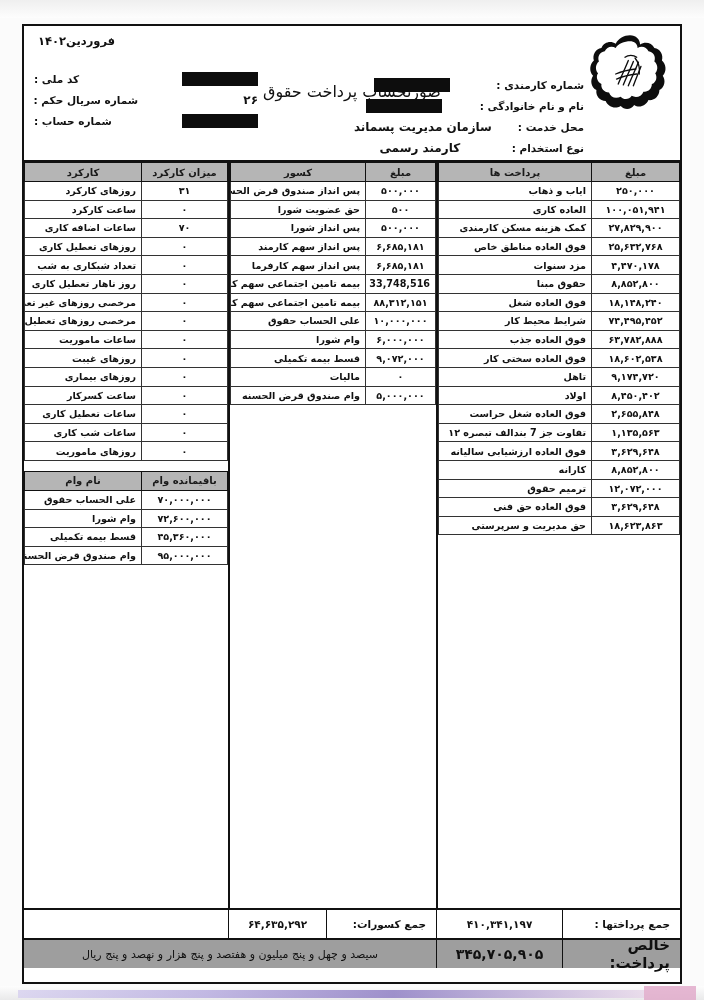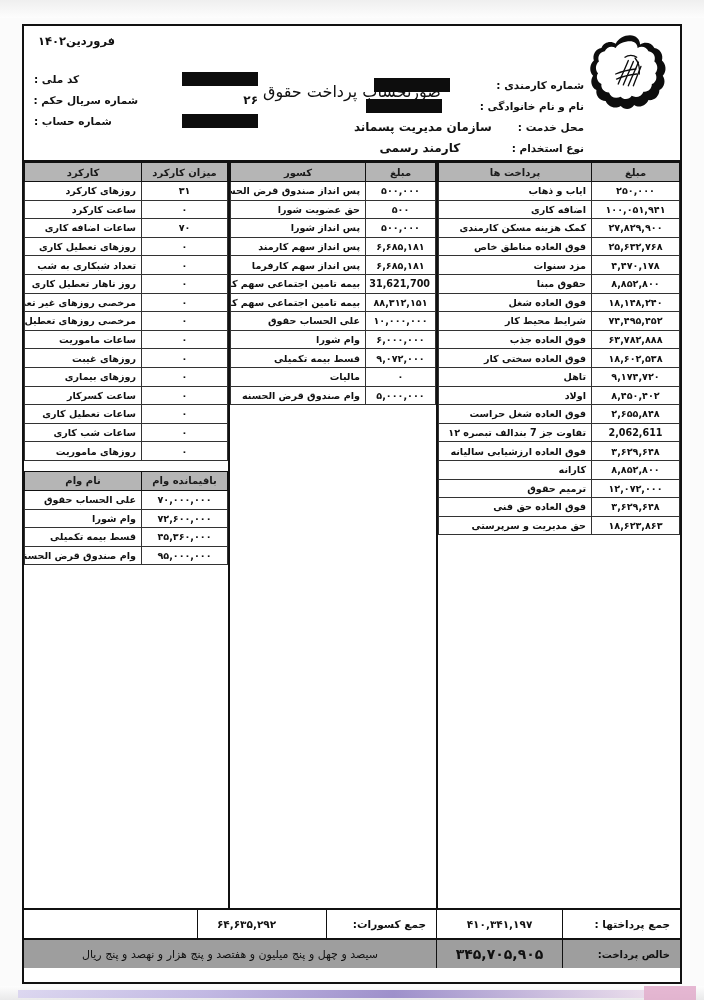--- a/index.html
+++ b/index.html
@@ -171,37 +171,37 @@
     border-bottom: 2px solid #111;
   }
   .fc {
     border-left: 1px solid #111;
     display: flex; align-items: center; justify-content: center;
     font-size: 10.5px; font-weight: bold;
   }
   .fc.lab { justify-content: flex-start; padding-right: 10px; }
   .fc-pay-label  { width: 118px; }
   .fc-pay-val    { width: 126px; }
-  .fc-ded-label  { width: 110px; margin-left: 31px; }
+  .fc-ded-label  { width: 110px; }
   .fc-ded-val    { width: 98px; margin-left: 48px; }
   .fc-rest       { flex: 1; border-left: none; }
 
   .f-net {
     display: flex;
     height: 28px;
     background: #9e9e9e;
     color: #101010;
     align-items: stretch;
   }
   .netlab {
     width: 118px;
     border-left: 1px solid #111;
     display:flex; align-items:center;
     padding-right: 10px;
-    font-size: 10px; font-weight: bold;
+    font-size: 15px; font-weight: bold;
   }
   .netnum {
     width: 126px;
     border-left: 1px solid #111;
     display:flex; align-items:center; justify-content:center;
     font-size: 14px; font-weight: bold;
   }
   .networds {
     flex: 1;
     display:flex; align-items:center; justify-content:center;
@@ -307,21 +307,21 @@
               <th>پرداخت ها</th>
             </tr>
           </thead>
           <tbody>
               <tr>
                 <td class="num">۲۵۰,۰۰۰</td>
                 <td class="lbl">ایاب و ذهاب</td>
               </tr>
               <tr>
                 <td class="num">۱۰۰,۰۵۱,۹۴۱</td>
-                <td class="lbl">اضافه کاری</td>
+                <td class="lbl">العاده کاری</td>
               </tr>
               <tr>
                 <td class="num">۲۷,۸۲۹,۹۰۰</td>
                 <td class="lbl">کمک هزینه مسکن کارمندی</td>
               </tr>
               <tr>
                 <td class="num">۲۵,۶۳۲,۷۶۸</td>
                 <td class="lbl">فوق العاده مناطق خاص</td>
               </tr>
               <tr>
@@ -354,21 +354,21 @@
               </tr>
               <tr>
                 <td class="num">۸,۴۵۰,۴۰۲</td>
                 <td class="lbl">اولاد</td>
               </tr>
               <tr>
                 <td class="num">۲,۶۵۵,۸۴۸</td>
                 <td class="lbl">فوق العاده شغل حراست</td>
               </tr>
               <tr>
-                <td class="num">2,062,611</td>
+                <td class="num">۱,۱۳۵,۵۶۳</td>
                 <td class="lbl">تفاوت جز 7 بندالف تبصره ۱۲</td>
               </tr>
               <tr>
                 <td class="num">۳,۶۲۹,۶۴۸</td>
                 <td class="lbl">فوق العاده ارزشیابی سالیانه</td>
               </tr>
               <tr>
                 <td class="num">۸,۸۵۲,۸۰۰</td>
                 <td class="lbl">کارانه</td>
               </tr>
@@ -415,21 +415,21 @@
               </tr>
               <tr>
                 <td class="num">۶,۶۸۵,۱۸۱</td>
                 <td class="lbl">پس انداز سهم کارمند</td>
               </tr>
               <tr>
                 <td class="num">۶,۶۸۵,۱۸۱</td>
                 <td class="lbl">پس انداز سهم کارفرما</td>
               </tr>
               <tr>
-                <td class="num">31,621,700</td>
+                <td class="num">33,748,516</td>
                 <td class="lbl">بیمه تامین اجتماعی سهم کارمند</td>
               </tr>
               <tr>
                 <td class="num">۸۸,۳۱۲,۱۵۱</td>
                 <td class="lbl">بیمه تامین اجتماعی سهم کارفرما</td>
               </tr>
               <tr>
                 <td class="num">۱۰,۰۰۰,۰۰۰</td>
                 <td class="lbl">علی الحساب حقوق</td>
               </tr>

